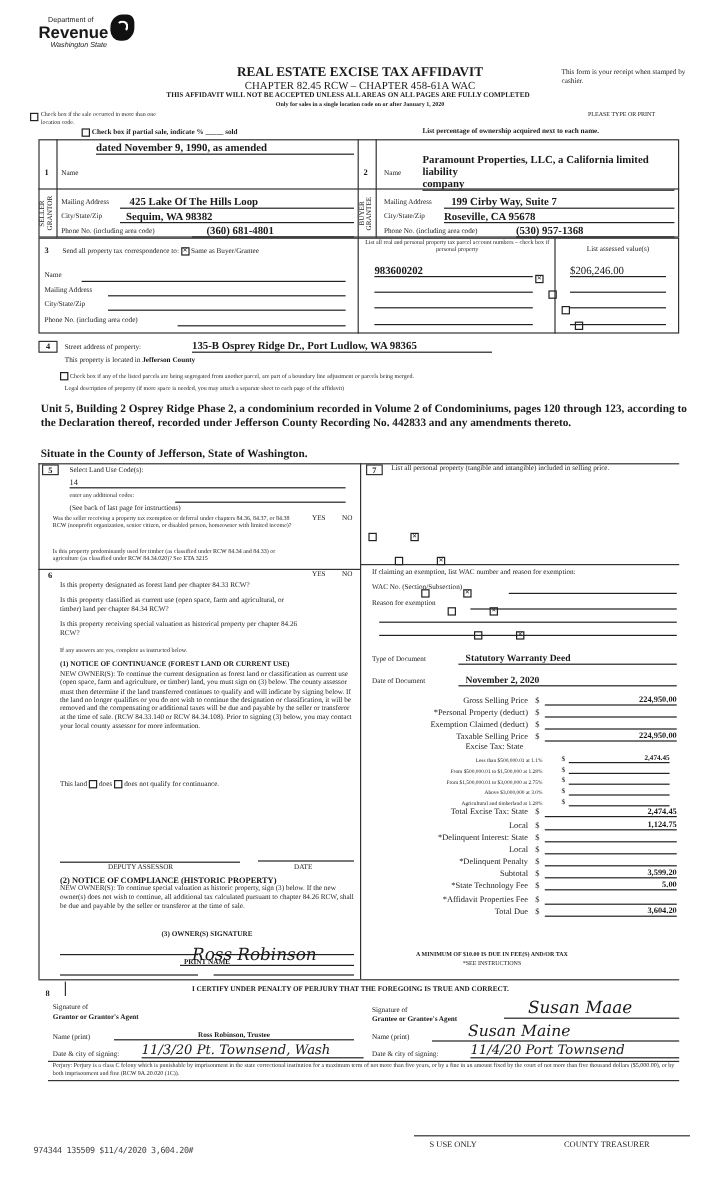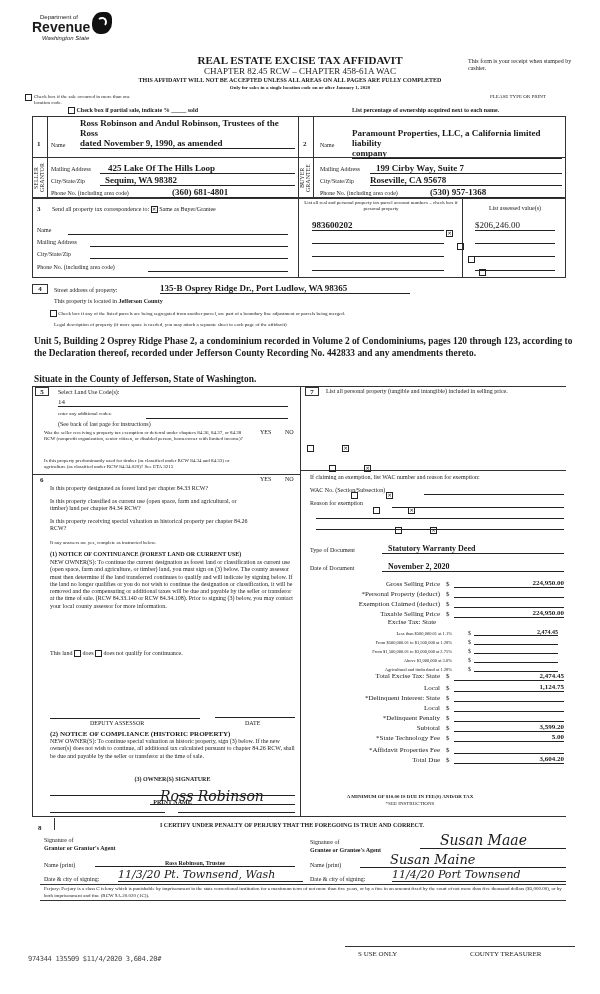--- a/index.html
+++ b/index.html
@@ -57,21 +57,20 @@
 <div class="line" style="left:298px;top:116px;width:1px;height:82px;"></div>
 <div class="line" style="left:32px;top:157px;width:534px;height:1px;"></div>
 <div class="line" style="left:47px;top:116px;width:1px;height:82px;"></div>
 <div class="line" style="left:313px;top:116px;width:1px;height:82px;"></div>
 
 
 <div class="abs t7 b" style="left:37px;top:140px;">1</div>
 <div class="abs vert" style="left:33px;top:160px;height:36px;width:12px;">SELLER GRANTOR</div>
 <div class="abs t6" style="left:51px;top:142px;">Name</div>
 <div class="abs fill" style="left:80px;top:118px;width:215px;line-height:10px;">
-  <div>Ross Robinson and Andul Robinson, Trustees of the Ross</div>
   <div class="ul">dated November 9, 1990, as amended</div>
 </div>
 <div class="abs t6" style="left:51px;top:166px;">Mailing Address</div>
 <div class="abs fill ul" style="left:100px;top:163px;width:195px;padding-left:8px;">425 Lake Of The Hills Loop</div>
 <div class="abs t6" style="left:51px;top:178px;">City/State/Zip</div>
 <div class="abs fill ul" style="left:100px;top:175px;width:195px;padding-left:5px;">Sequim, WA 98382</div>
 <div class="abs t6" style="left:51px;top:190px;">Phone No. (including area code)</div>
 <div class="abs fill ul" style="left:160px;top:187px;width:135px;padding-left:12px;">(360) 681-4801</div>
 
 

